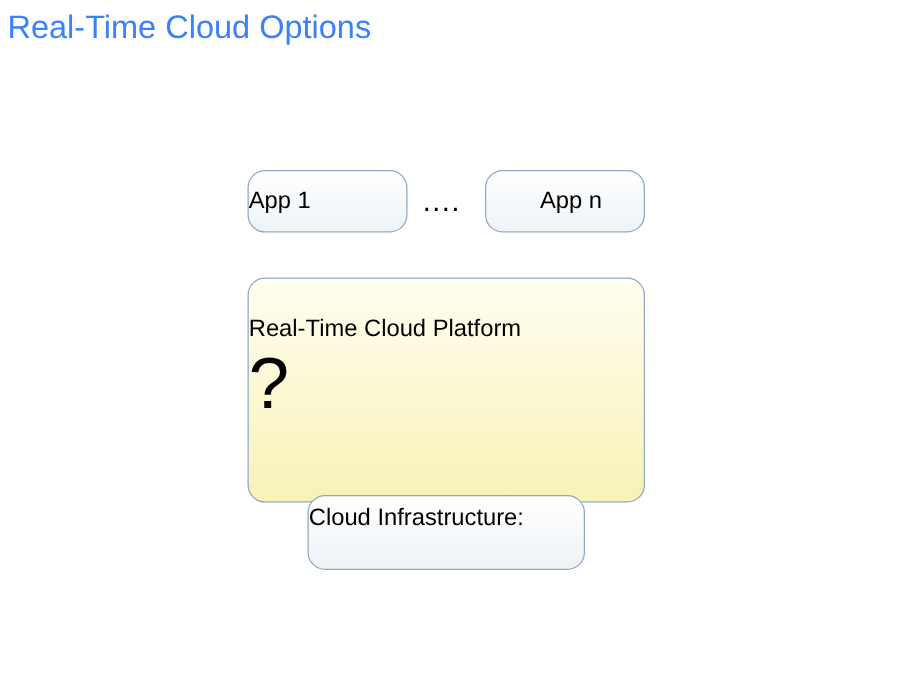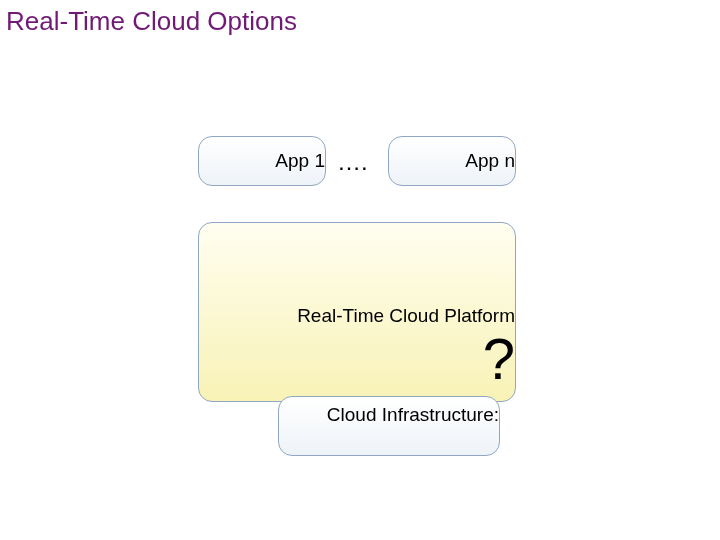--- a/index.html
+++ b/index.html
@@ -9,27 +9,27 @@
     height: 540px;
     background: #ffffff;
     font-family: Arial, Helvetica, sans-serif;
     color: #000;
   }
   .title {
     position: absolute;
     left: 6px;
     top: 6px;
     font-size: 26px;
-    color: #701a75;
+    color: #3b82f6;
   }
   .box {
     position: absolute;
     border: 1px solid #8fa7c4;
     border-radius: 14px;
-    text-align: right;
+    text-align: left;
     box-sizing: border-box;
   }
   .app {
     top: 136px;
     width: 128px;
     height: 50px;
     background: linear-gradient(#ffffff, #eef3f8);
     font-size: 19px;
     line-height: 48px;
   }
@@ -40,38 +40,37 @@
     left: 337px;
     top: 148px;
     font-size: 24px;
   }
   .platform {
     left: 198px;
     top: 222px;
     width: 318px;
     height: 180px;
     background: linear-gradient(#fffef0, #f8f2b6);
-    padding-top: 82px;
+    padding-top: 30px;
     font-size: 19px;
   }
   .qmark {
     font-size: 58px;
     line-height: 60px;
     margin-top: 2px;
   }
   .infra {
     left: 246px;
     top: 396px;
     width: 222px;
     height: 60px;
     background: linear-gradient(#ffffff, #eef3f8);
     font-size: 19px;
     padding-top: 6px;
     line-height: 24px;
-    margin-left: 32px;
   }
 </style>
 </head>
 <body>
 
 <div class="title">Real-Time Cloud Options</div>
 
 <div class="box app app1">
   <span>App 1</span>
 </div>

